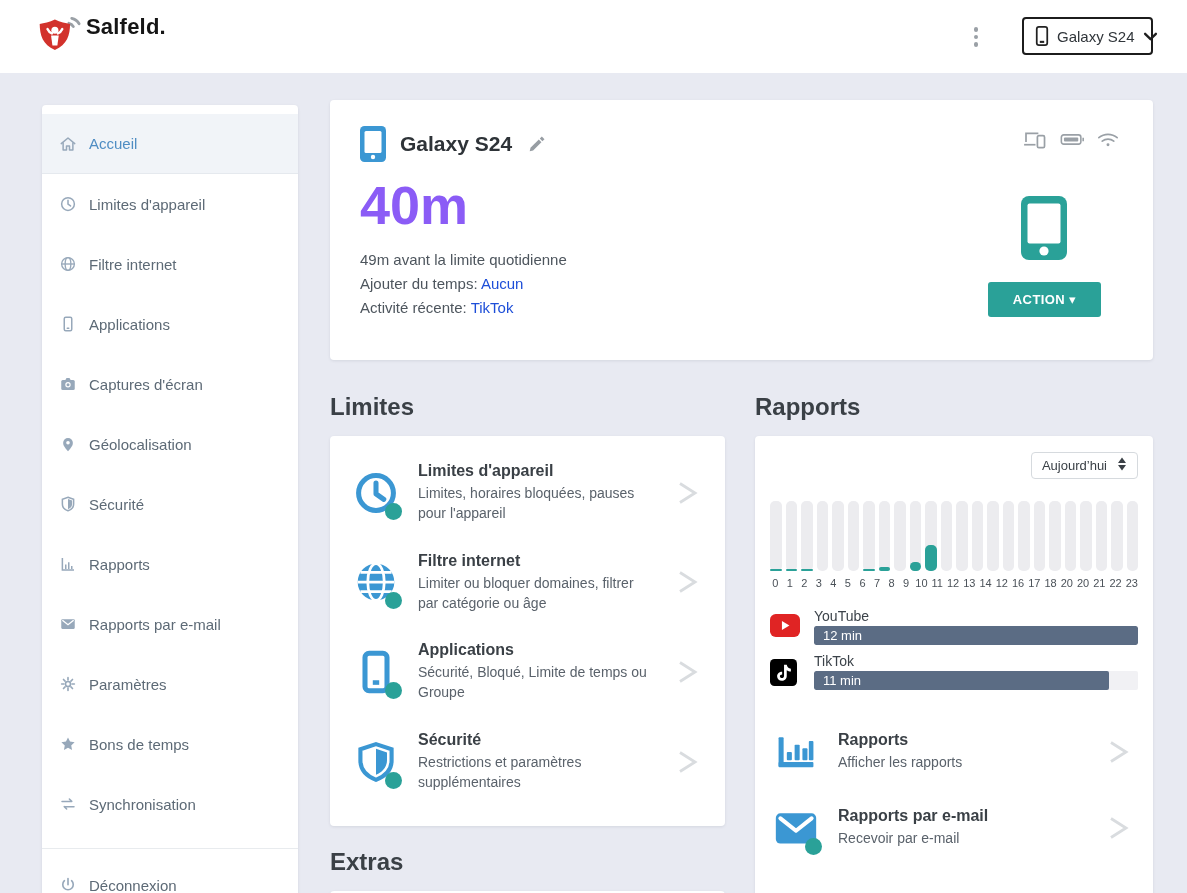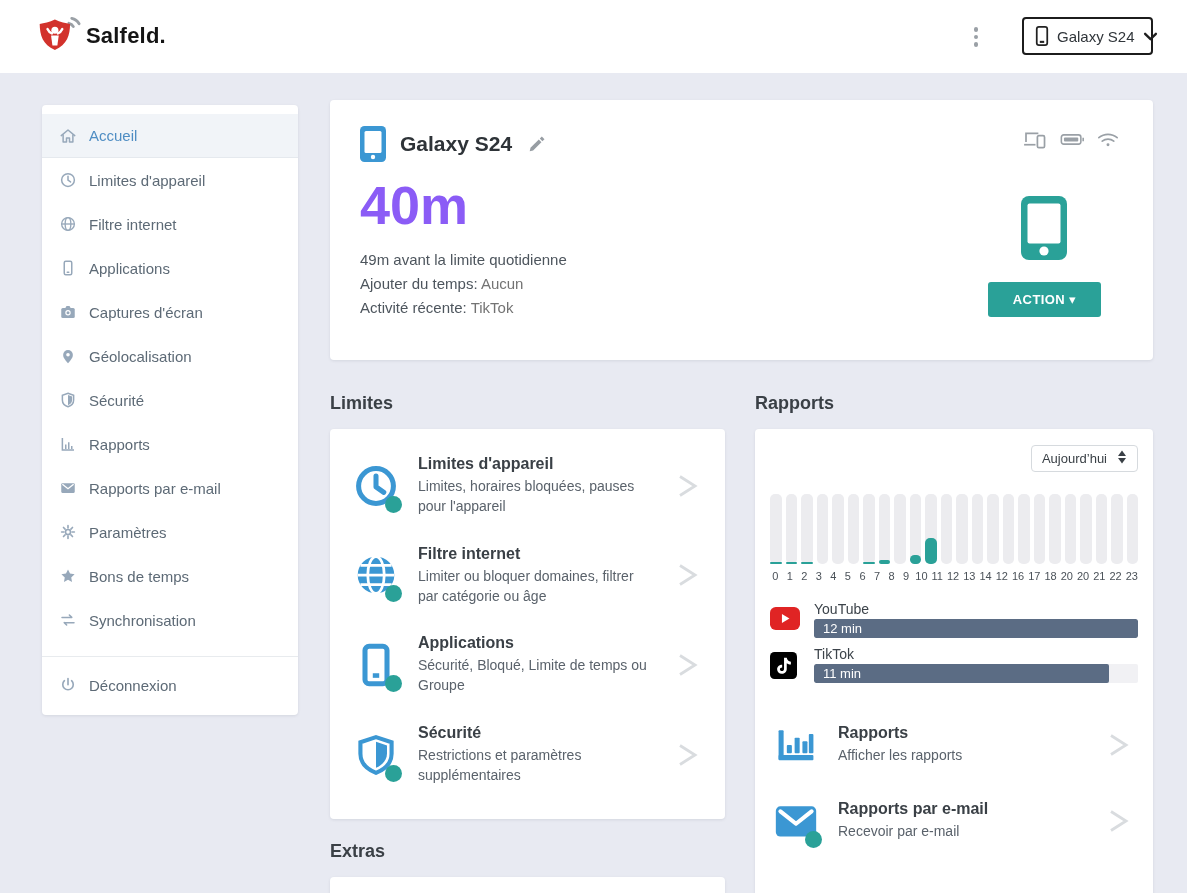--- a/index.html
+++ b/index.html
@@ -3,51 +3,51 @@
 <meta charset="utf-8">
 <style>
   * { margin:0; padding:0; box-sizing:border-box; }
   html,body { width:1187px; height:893px; }
   body {
     font-family:"Liberation Sans","DejaVu Sans",sans-serif;
     background:#e8eaf2; position:relative; overflow:hidden; color:#4d555d;
   }
   
   .topbar { position:absolute; top:0; left:0; width:1187px; height:73px; background:#fff; }
-  .brand { position:absolute; left:36px; top:14px; display:flex; align-items:center; gap:4px; }
+  .brand { position:absolute; left:36px; top:14px; display:flex; gap:4px; }
   .brand-logo svg { width:46px; height:44px; display:block; }
   .brand-name { font-size:22px; font-weight:800; color:#151515; letter-spacing:.2px; }
   .kebab { position:absolute; left:969px; top:23px; width:14px; height:28px; display:flex; flex-direction:column; align-items:center; justify-content:center; gap:3px; cursor:pointer; }
   .kebab i { width:4.5px; height:4.5px; border-radius:50%; background:#9aa0a6; }
   .device-select { position:absolute; left:1022px; top:17px; width:131px; height:38px; border:2px solid #1c1c1c; border-radius:4px; background:#fff; display:flex; align-items:center; gap:8px; padding:0 11px; cursor:pointer; }
   .device-select .lbl { font-size:15px; color:#30353a; flex:1; white-space:nowrap; }
   .device-select svg { display:block; }
   
   .sidebar { position:absolute; left:42px; top:105px; width:256px; background:#fff; border-radius:4px; box-shadow:0 1px 3px rgba(40,50,70,.10); padding-top:9px; padding-bottom:8px; }
-  .side-item { height:44px; display:flex; align-items:center; gap:12px; padding:0 17px; font-size:15px; color:#5d6a76; cursor:pointer; }
+  .side-item { height:60px; display:flex; align-items:center; gap:12px; padding:0 17px; font-size:15px; color:#5d6a76; cursor:pointer; }
   .side-item .side-ico { width:18px; height:18px; color:#97a8ba; flex:0 0 18px; }
   .side-item .side-ico svg { width:18px; height:18px; display:block; }
   .side-item.active { background:#f1f4f8; color:#4f8dc3; border-bottom:1px solid #e5e9ee; }
   .side-sep { border-top:1px solid #e8ebee; margin-top:14px; margin-bottom:6px; }
   
   .card { background:#fff; border-radius:4px; box-shadow:0 1px 3px rgba(40,50,70,.10); }
-  .section-h { font-size:18px; font-weight:700; color:#3a4046; }
+  .section-h { font-size:24px; font-weight:700; color:#3a4046; }
   
   .content { position:absolute; left:330px; top:100px; width:823px; }
   .device-card { height:260px; padding:26px 30px; position:relative; }
   .dc-titlerow { display:flex; align-items:center; gap:14px; }
   .dc-phone svg { width:26px; height:36px; display:block; }
   .dc-title { font-size:21px; font-weight:700; color:#2e3338; }
   .dc-pencil { cursor:pointer; margin-left:2px; }
   .dc-pencil svg { width:18px; height:18px; display:block; }
   .dc-status { position:absolute; right:34px; top:30px; display:flex; align-items:center; gap:12px; }
   .dc-status svg { display:block; }
   .dc-usage { margin-top:16px; font-size:54px; font-weight:700; color:#8b5cf6; line-height:1; }
   .dc-lines { margin-top:16px; font-size:15px; line-height:24px; color:#4d555d; }
-  .dc-lines a { color:#737373; text-decoration:none; cursor:pointer; }
+  .dc-lines a { color:#1d4ed8; text-decoration:none; cursor:pointer; }
   .dc-right { position:absolute; right:52px; top:96px; display:flex; flex-direction:column; align-items:center; }
   .dc-art svg { width:46px; height:64px; display:block; }
   .action-btn { margin-top:22px; background:#2aa198; color:#fff; border:none; font-family:inherit; font-size:13px; font-weight:700; letter-spacing:.4px; padding:10px 25px; border-radius:3px; cursor:pointer; white-space:nowrap; }
   
   .cols { display:flex; gap:30px; margin-top:33px; }
   .col-left { width:395px; }
   .col-right { width:398px; }
   .col-h { margin-bottom:15px; }
   
   .list-card { padding:26px 24px 6px 24px; }

